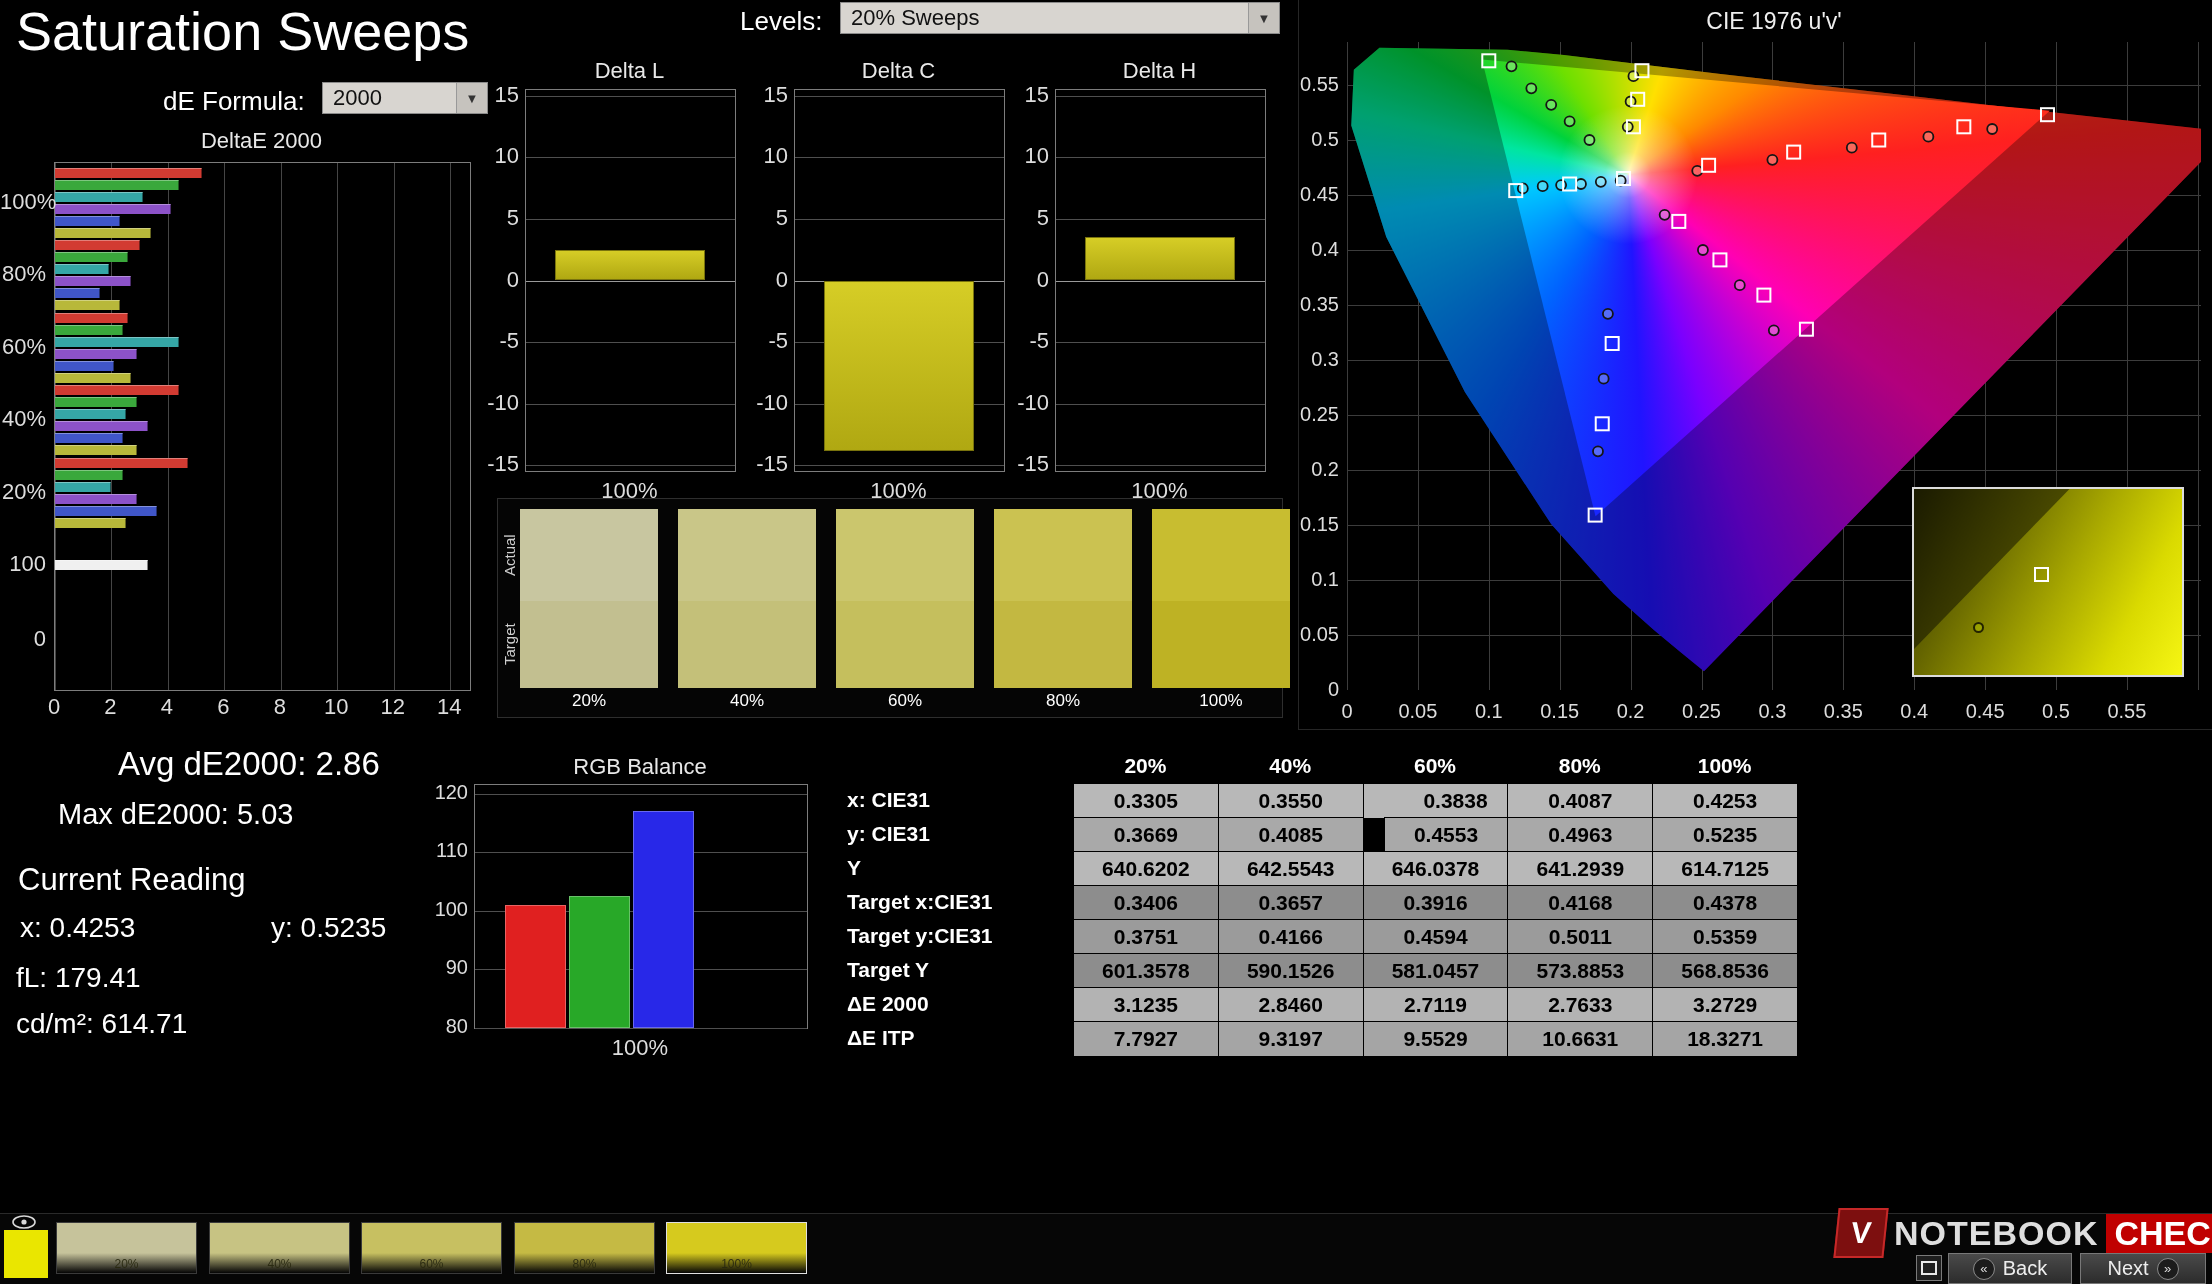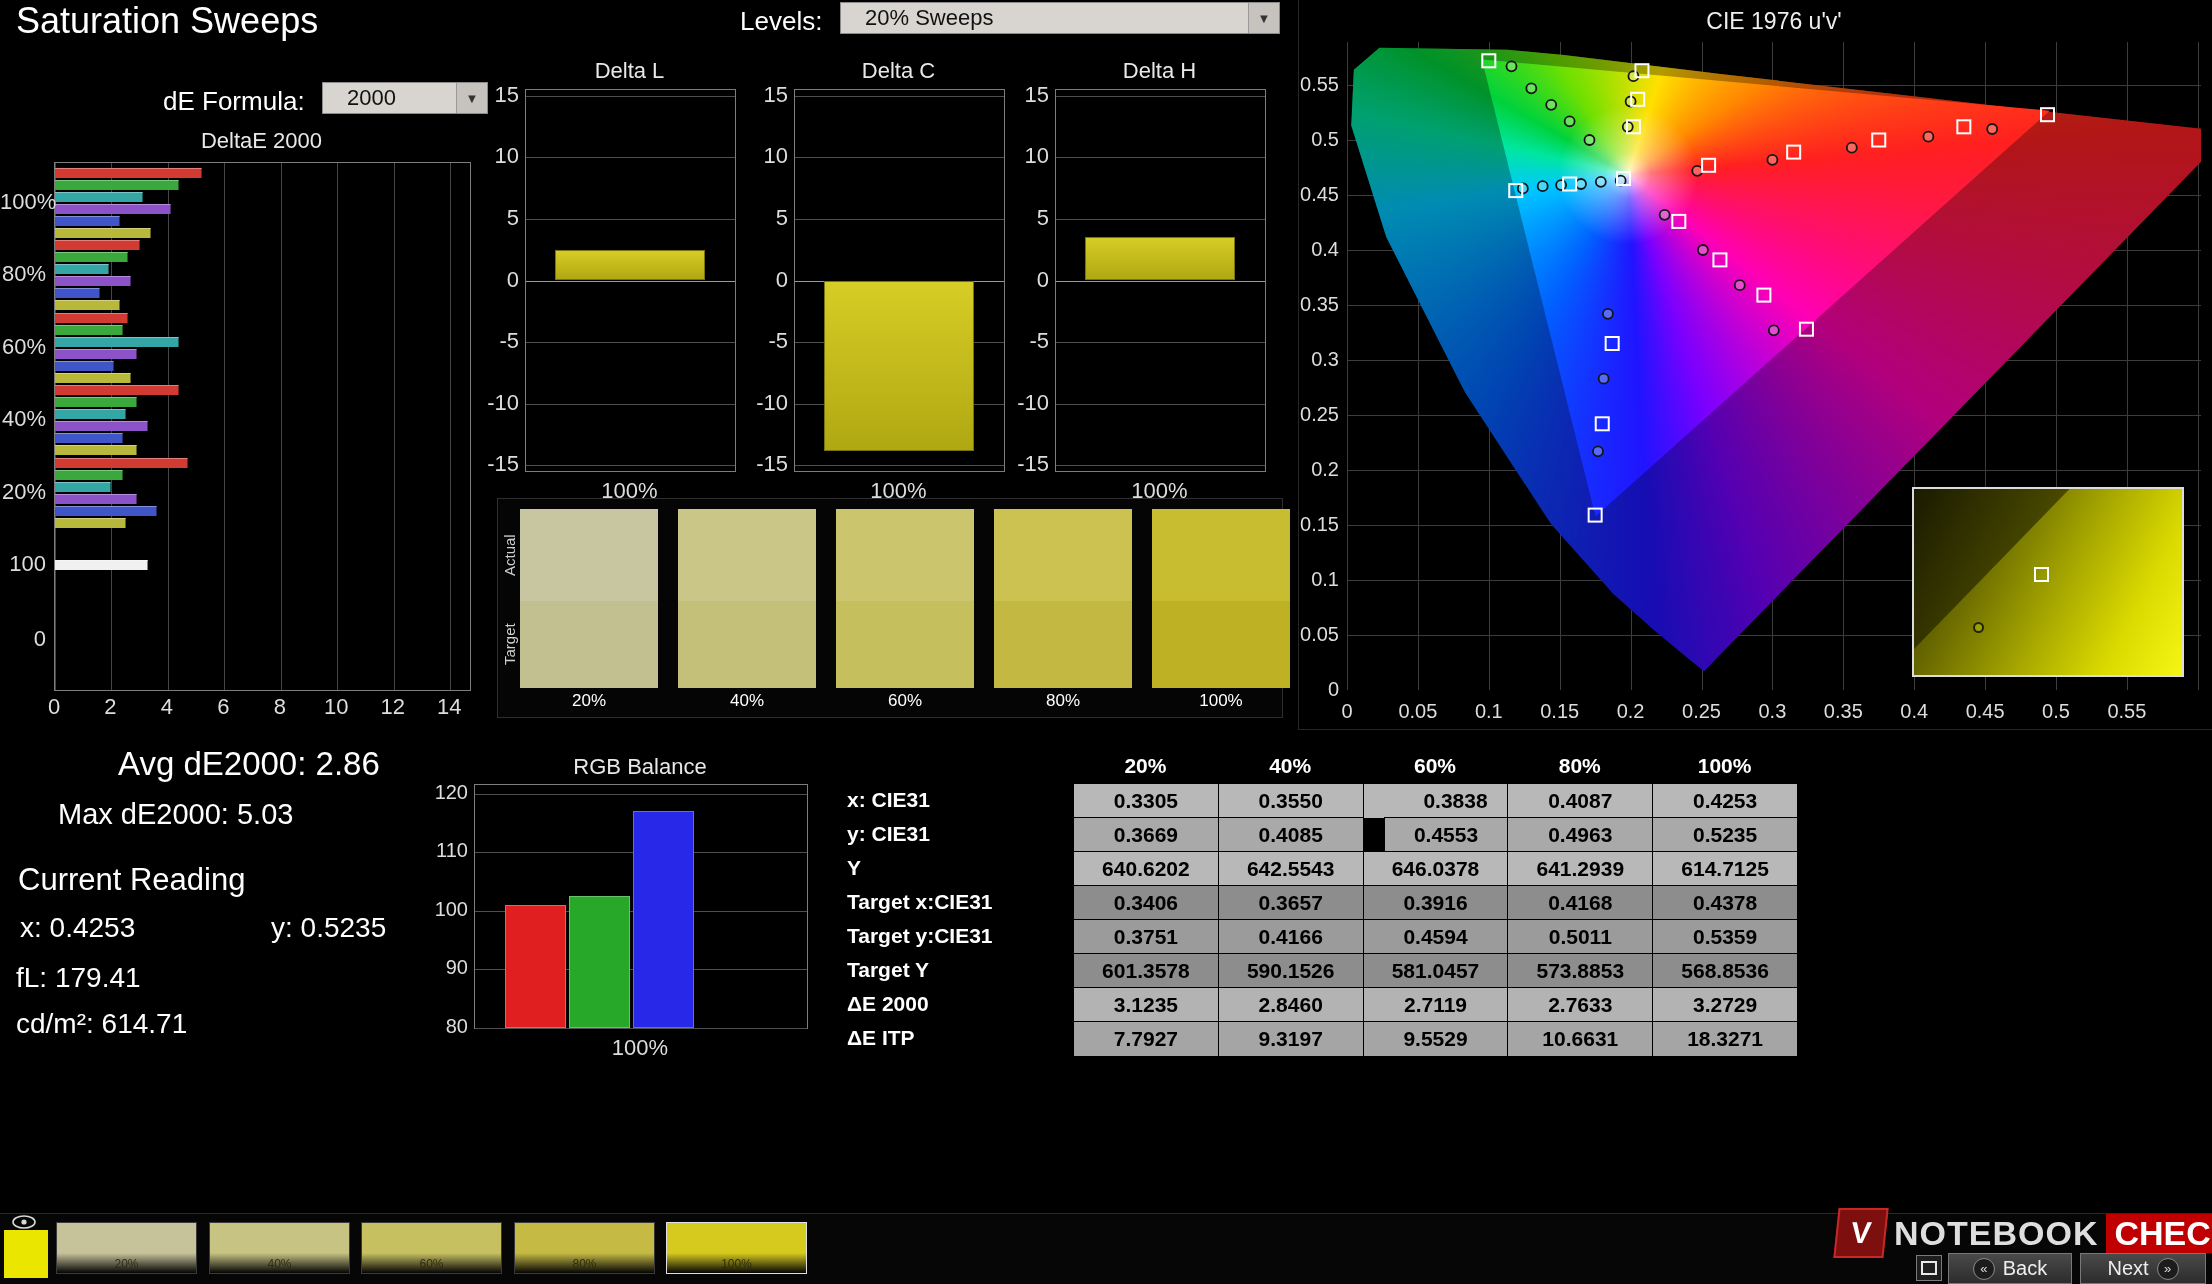--- a/index.html
+++ b/index.html
@@ -1,21 +1,21 @@
 <!DOCTYPE html>
 <html><head>
 <meta charset="utf-8">
 <style>
   html,body{margin:0;padding:0;background:#000;}
   body{font-family:"Liberation Sans", sans-serif;}
   #stage{position:relative;width:2212px;height:1284px;background:#000;overflow:hidden;color:#fff;}
   .abs{position:absolute;}
-  #page-title{left:16px;top:0px;font-size:36px;color:#fff;}
+  #page-title{left:16px;top:0px;font-size:54px;color:#fff;}
   .hdr-label{font-size:26px;color:#fff;}
-  .dropdown{background:#d8d5d0;border:1px solid #8a8a8a;height:32px;display:flex;align-items:center;font-size:22px;color:#111;padding-left:24px;box-sizing:border-box;}
+  .dropdown{background:#d8d5d0;border:1px solid #8a8a8a;height:32px;display:flex;align-items:center;font-size:22px;color:#111;padding-left:10px;box-sizing:border-box;}
   .dd-btn{margin-left:auto;width:30px;height:100%;background:#c6c3be;border-left:1px solid #999;display:flex;align-items:center;justify-content:center;font-size:13px;color:#333;}
   #swatch-panel{left:497px;top:498px;width:786px;height:220px;background:#050505;border:1px solid #2e2e2e;box-sizing:border-box;}
   .rot{position:absolute;left:3px;writing-mode:vertical-rl;transform:rotate(180deg);color:#cfcfcf;font-size:15px;display:flex;align-items:center;justify-content:center;}
   #rot-actual{top:10px;height:92px;}
   #rot-target{top:102px;height:87px;}
   #cie-region{left:1298px;top:0;width:914px;height:730px;border-left:1px solid #262626;border-bottom:1px solid #262626;box-sizing:border-box;}
   #cie-title{left:1347px;top:8px;width:854px;text-align:center;font-size:23px;color:#eee;}
   #cie-plot{left:1347px;top:42px;width:854px;height:648px;overflow:hidden;}
   #cie-gamut,#cie-dim,#cie-tri,#cie-white{position:absolute;left:0;top:0;width:854px;height:648px;}
   #cie-gamut,#cie-dim,#cie-white{clip-path:polygon(103.4% 13.9%,86.3% 11.4%,67.1% 8.5%,43.5% 4.9%,25.4% 2%,18.8% 1.2%,3.8% 0.9%,0.8% 4.3%,0.5% 12.9%,4.6% 30.1%,13.8% 54%,23.9% 74.4%,31.2% 85.2%,35.9% 90.7%,39% 94.1%,41.8% 97.1%);}

